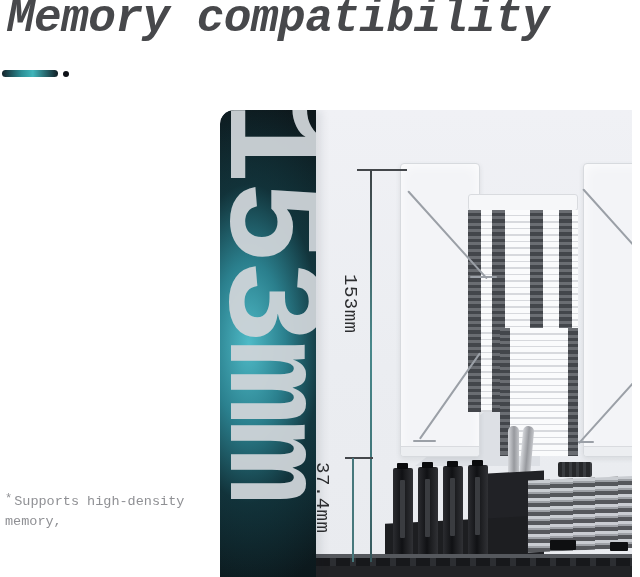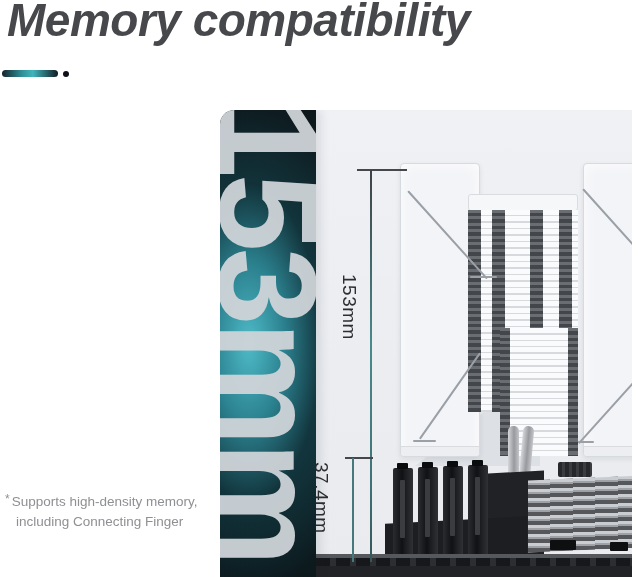--- a/index.html
+++ b/index.html
@@ -1,18 +1,18 @@
 <!DOCTYPE html>
 <html><head>
 <meta charset="utf-8">
 <style>
   html,body{margin:0;padding:0;background:#fff;}
   .stage{
     position:relative;width:632px;height:577px;overflow:hidden;background:#ffffff;
-    font-family:Liberation Sans, sans-serif;
+    font-family:Liberation Mono, monospace;
   }
   
   .page-title{
     position:absolute;left:7px;top:-7px;margin:0;
     font-size:46px;font-weight:700;font-style:italic;letter-spacing:-0.5px;
     color:#47484b;white-space:nowrap;
   }
   .accent-bar{
     position:absolute;left:2px;top:70px;width:56px;height:7px;border-radius:4px;
     background:linear-gradient(90deg,#15232b 0%,#2d8f96 35%,#40b5ba 55%,#101d24 100%);
@@ -180,21 +180,20 @@
 
 <div class="stage">
 
   <h1 class="page-title">Memory compatibility</h1>
   <div class="accent-bar"></div>
   <div class="accent-dot"></div>
 
 
   <div class="footnote">
     <span class="fn-line"><span class="fn-marker">*</span><span>Supports high-density memory,</span></span>
-    <span class="fn-line fn-line2">including Connecting Finger</span>
   </div>
 
   <div class="hero">
 
     <div class="photo"></div>
     <div class="bg-tri"></div>
 
     <div class="fan fan-left"></div>
     <div class="fan fan-right"></div>
 

